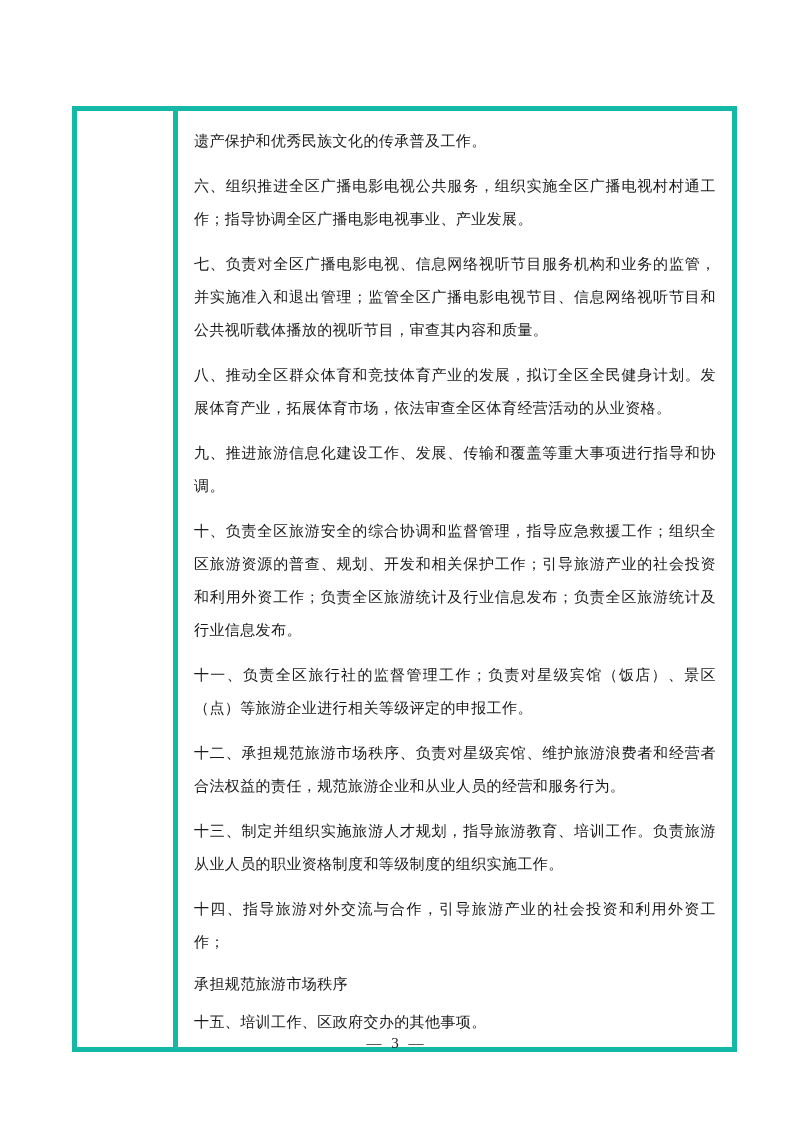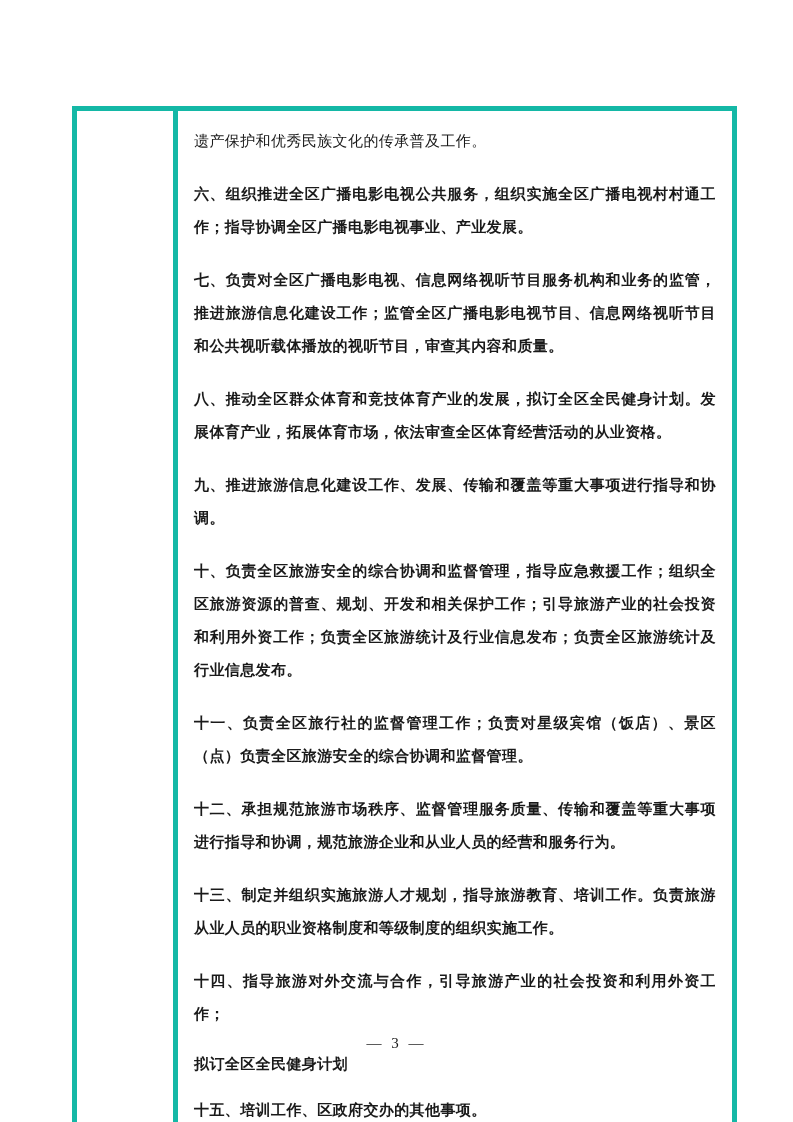--- a/index.html
+++ b/index.html
@@ -47,22 +47,21 @@
     font-size: 15px;
     line-height: 33px;
     letter-spacing: 0.4px;
     text-align: justify;
     text-justify: inter-ideograph;
     margin: 0;
     text-indent: 0;
     font-family: "Liberation Serif", serif;
   }
   .para + .para {
-    margin-top: 20px;
-    font-weight: bold;
+    margin-top: 12px;
   }
   .para-tight {
     line-height: 26px;
   }
   .label-cell-inner {
     padding: 14px 6px;
     font-size: 15px;
     line-height: 26px;
     text-align: center;
     letter-spacing: 1px;
@@ -87,29 +86,29 @@
   <table class="doc-table">
     <tbody>
         <tr>
       <td class="col-label">
         <div class="label-cell-inner"></div>
       </td>
       <td class="col-content">
         <div class="cell-inner">
           <p class="para">遗产保护和优秀民族文化的传承普及工作。</p>
           <p class="para">六、组织推进全区广播电影电视公共服务，组织实施全区广播电视村村通工作；指导协调全区广播电影电视事业、产业发展。</p>
-          <p class="para">七、负责对全区广播电影电视、信息网络视听节目服务机构和业务的监管，推进旅游信息化建设工作；监管全区广播电影电视节目、信息网络视听节目和公共视听载体播放的视听节目，审查其内容和质量。</p>
+          <p class="para">七、负责对全区广播电影电视、信息网络视听节目服务机构和业务的监管，并实施准入和退出管理；监管全区广播电影电视节目、信息网络视听节目和公共视听载体播放的视听节目，审查其内容和质量。</p>
           <p class="para">八、推动全区群众体育和竞技体育产业的发展，拟订全区全民健身计划。发展体育产业，拓展体育市场，依法审查全区体育经营活动的从业资格。</p>
           <p class="para">九、推进旅游信息化建设工作、发展、传输和覆盖等重大事项进行指导和协调。</p>
           <p class="para">十、负责全区旅游安全的综合协调和监督管理，指导应急救援工作；组织全区旅游资源的普查、规划、开发和相关保护工作；引导旅游产业的社会投资和利用外资工作；负责全区旅游统计及行业信息发布；负责全区旅游统计及行业信息发布。</p>
-          <p class="para">十一、负责全区旅行社的监督管理工作；负责对星级宾馆（饭店）、景区（点）负责全区旅游安全的综合协调和监督管理。</p>
-          <p class="para">十二、承担规范旅游市场秩序、监督管理服务质量、传输和覆盖等重大事项进行指导和协调，规范旅游企业和从业人员的经营和服务行为。</p>
+          <p class="para">十一、负责全区旅行社的监督管理工作；负责对星级宾馆（饭店）、景区（点）等旅游企业进行相关等级评定的申报工作。</p>
+          <p class="para">十二、承担规范旅游市场秩序、负责对星级宾馆、维护旅游浪费者和经营者合法权益的责任，规范旅游企业和从业人员的经营和服务行为。</p>
           <p class="para">十三、制定并组织实施旅游人才规划，指导旅游教育、培训工作。负责旅游从业人员的职业资格制度和等级制度的组织实施工作。</p>
           <p class="para">十四、指导旅游对外交流与合作，引导旅游产业的社会投资和利用外资工作；</p>
-          <p class="para para-tight">拟订全区全民健身计划</p>
+          <p class="para para-tight">承担规范旅游市场秩序</p>
           <p class="para para-tight">十五、培训工作、区政府交办的其他事项。</p>
         </div>
       </td>
     </tr>
   </tbody>
     </table>
 
   <div class="page-number">— 3 —</div>
 
 </div>

